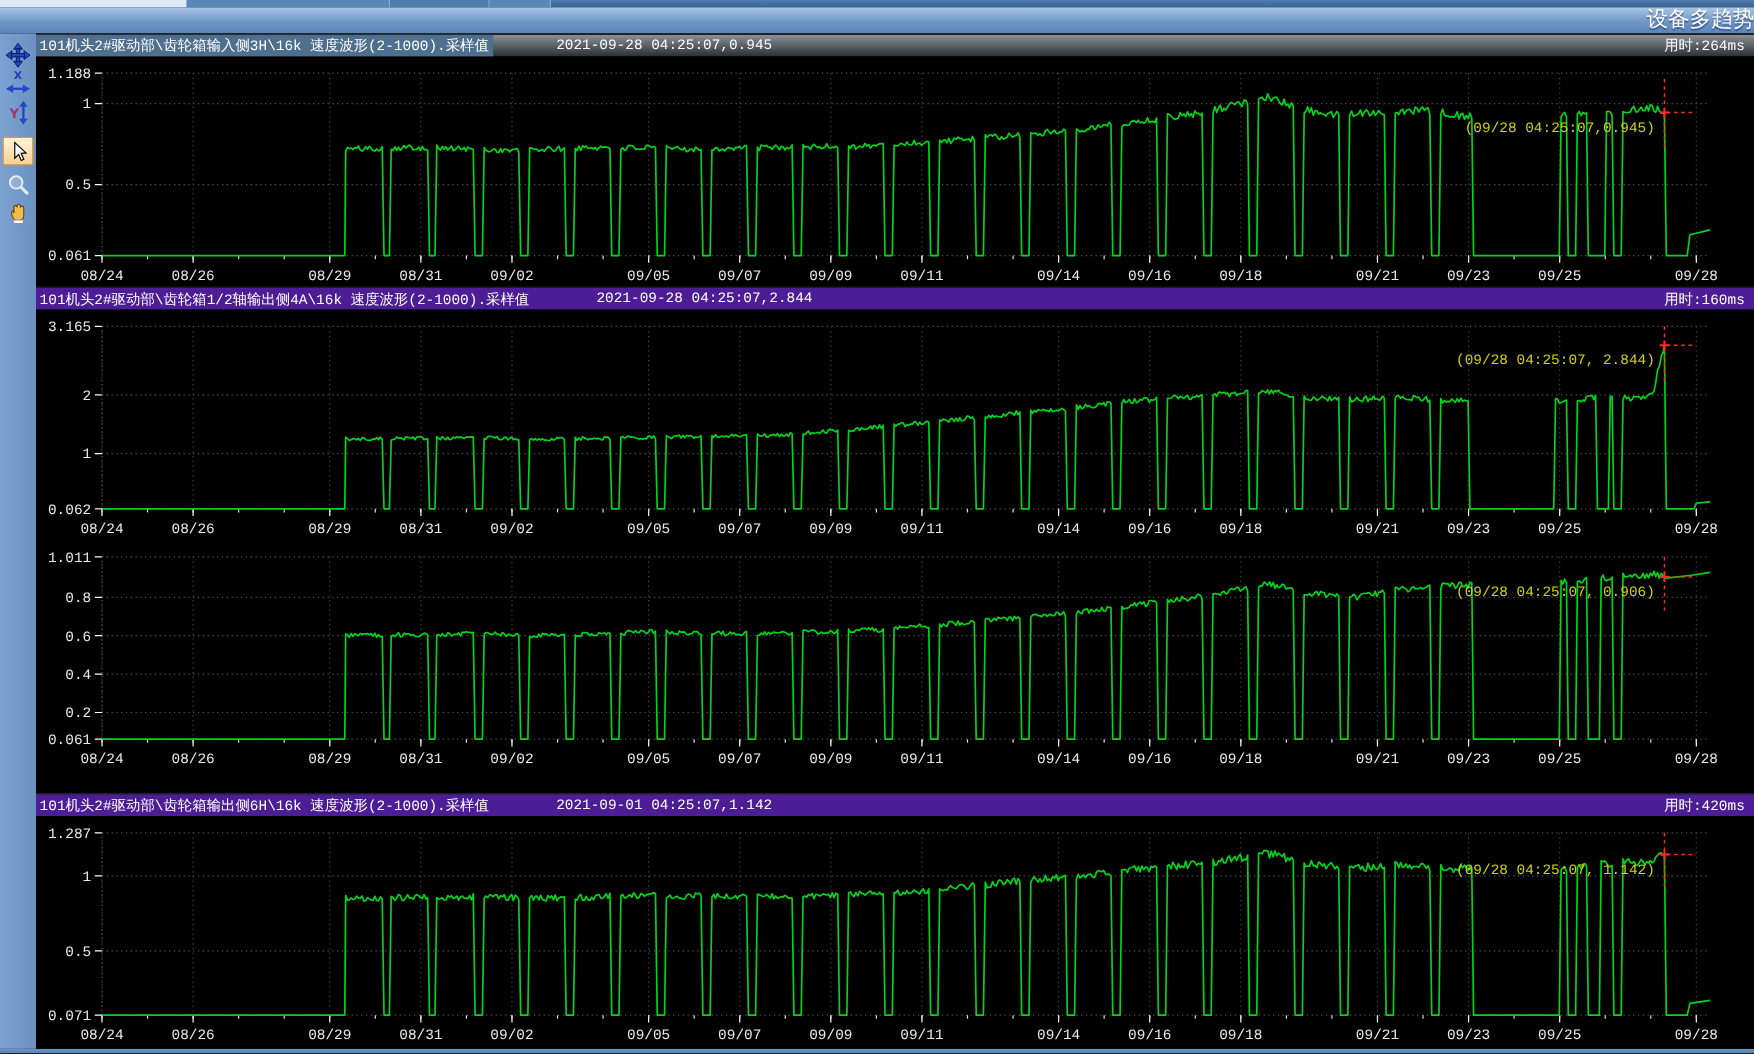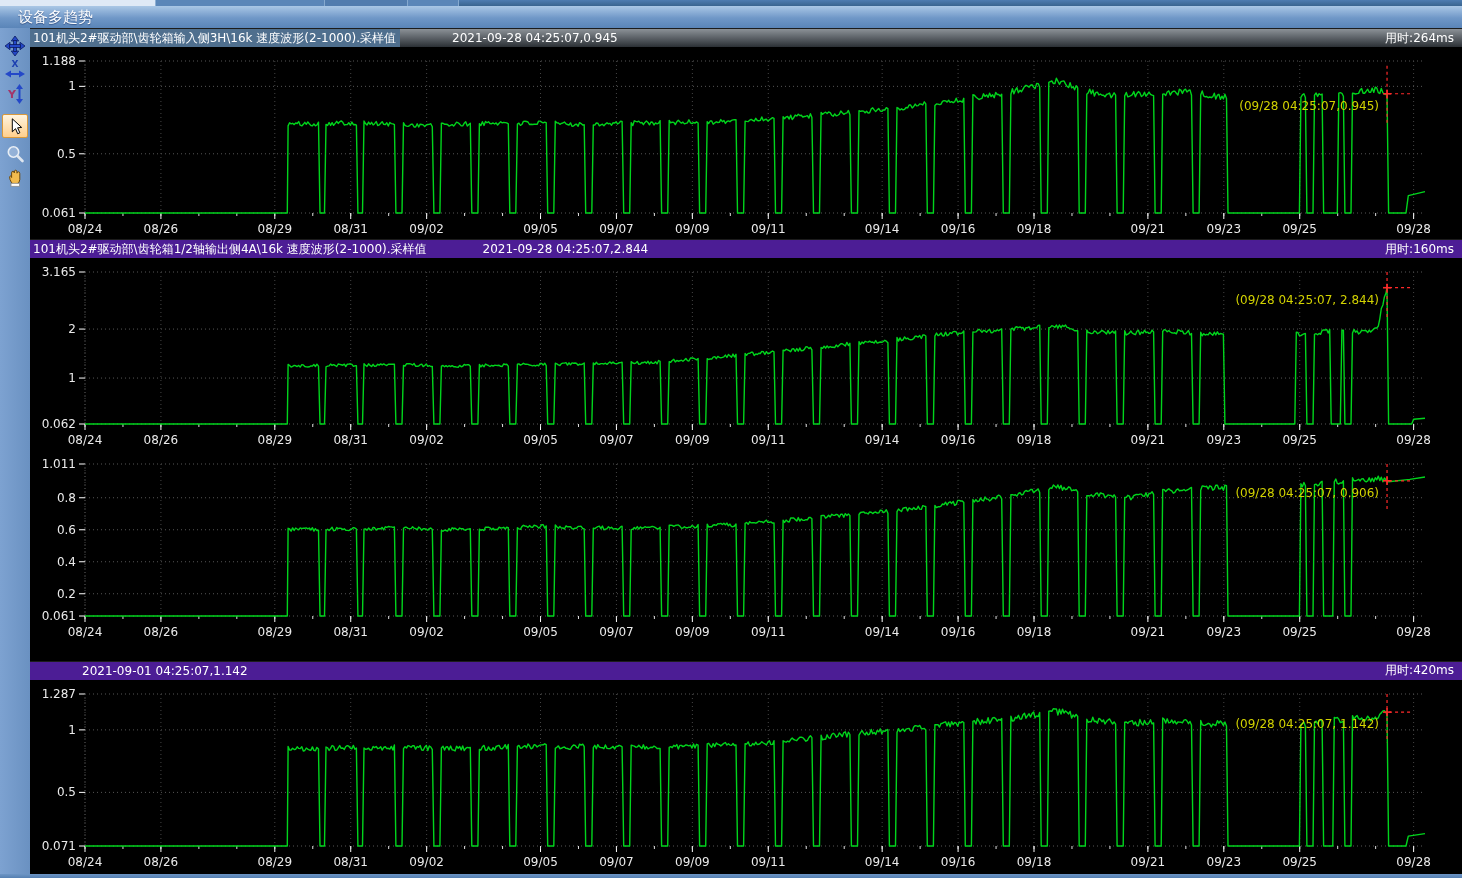--- a/index.html
+++ b/index.html
@@ -6,34 +6,34 @@
     font-family:"DejaVu Sans","Liberation Sans",sans-serif;}
   
   .top-strip{position:relative;height:6px;background:linear-gradient(#4e7cb1,#39648f);}
   .top-strip .seg{position:absolute;top:0;height:6px;}
   .seg1{left:0;width:155px;background:#dfe9f6;border-right:1px solid #8fb0d4;}
   .seg2{left:156px;width:168px;background:#5b86b8;border-right:1px solid #86a9cf;}
   .seg3{left:325px;width:82px;background:#527cae;border-right:1px solid #86a9cf;}
   .seg4{left:408px;width:50px;background:#5b86b8;border-right:1px solid #86a9cf;}
   
   .titlebar{height:22px;background:linear-gradient(#aac7e6,#6f97c7 55%,#5a85b8);
-    color:#fff;font-size:15px;line-height:22px;padding-left:18px;
-    text-shadow:0 1px 1px rgba(10,30,80,.5);}
+    color:#fff;font-size:18px;line-height:22px;padding-left:18px;
+    text-shadow:0 1px 1px rgba(10,30,80,.5);text-align:right;}
   .main{display:flex;height:846px;}
   
   .sidebar{width:30px;background:linear-gradient(90deg,#7da2d1,#6a91c1);
     display:flex;flex-direction:column;align-items:center;padding-top:6px;flex:none;}
   .tool{width:26px;height:24px;display:flex;align-items:center;justify-content:center;
     flex-direction:column;cursor:pointer;}
   .tool-letter{font-size:9px;font-weight:bold;line-height:8px;color:#1c3fb0;}
   .tool-btn-selected{background:linear-gradient(#fff4df,#ffcf8d);
     border:1px solid #d9993c;border-radius:2px;width:24px;height:22px;}
   .sb-gap{height:8px;flex:none;}
   
-  .charts{flex:1;display:flex;flex-direction:column;background:#000;}
+  .charts{flex:1;display:flex;flex-direction:column;background:#000;font-family:Liberation Mono, monospace;}
   .chart{height:211px;display:flex;flex-direction:column;}
   .chart-header{height:18px;display:flex;align-items:center;font-size:12px;color:#fff;
     background:#4c1d95;border-top:1px solid #1c1c1c;white-space:nowrap;cursor:default;}
   .chart.selected .chart-header{background:linear-gradient(#8b9197,#2b3035);}
   .chart-title{padding:1px 4px 1px 3px;}
   .chart.selected .chart-title{background:#4f6f8e;}
   .chart-ts{margin-left:52px;}
   .chart-elapsed{margin-left:auto;padding-right:8px;}
   svg.plot{display:block;background:#000;}
   .bottom-strip{height:4px;background:linear-gradient(#6d95c5,#557fb1);}
@@ -444,20 +444,21 @@
           <line x1="1357.039660056657" y1="14" x2="1357.039660056657" y2="60.79999999999998" stroke="#ff2a2a" stroke-width="1.2" stroke-dasharray="3 3"></line>
           <line x1="1359.039660056657" y1="30.79999999999998" x2="1383.039660056657" y2="30.79999999999998" stroke="#ff2a2a" stroke-width="1.2" stroke-dasharray="3 3"></line>
           <line x1="1353.039660056657" y1="30.79999999999998" x2="1361.039660056657" y2="30.79999999999998" stroke="#ff2a2a" stroke-width="1.6"></line>
           <line x1="1357.039660056657" y1="26.79999999999998" x2="1357.039660056657" y2="34.79999999999998" stroke="#ff2a2a" stroke-width="1.6"></line>
           <text x="1349.039660056657" y="46.79999999999998" text-anchor="end" font-size="12" fill="#d2d200">(09/28 04:25:07, 0.906)</text>
         </svg>
     </div>
 
     <div class="chart">
       <div class="chart-header">
+        <span class="chart-title">101机头2#驱动部\齿轮箱输出侧6H\16k 速度波形(2-1000).采样值</span>
         <span class="chart-ts">2021-09-01 04:25:07,1.142</span>
         <span class="chart-elapsed">用时:420ms</span>
       </div>
       <svg class="plot" id="plot-3" width="1432" height="193">
           <line x1="55" y1="14" x2="55" y2="166" stroke="#454545" stroke-width="1" stroke-dasharray="1 2"></line>
           <line x1="55" y1="14" x2="1395" y2="14" stroke="#565656" stroke-width="1" stroke-dasharray="1 3"></line>
           <line x1="49" y1="14" x2="55" y2="14" stroke="#ffffff" stroke-width="1"></line>
           <text x="46" y="18" text-anchor="end" font-size="12" fill="#eaeaea">1.287</text>
           <line x1="55" y1="49.87499999999999" x2="1395" y2="49.87499999999999" stroke="#565656" stroke-width="1" stroke-dasharray="1 3"></line>
           <line x1="49" y1="49.87499999999999" x2="55" y2="49.87499999999999" stroke="#ffffff" stroke-width="1"></line>

